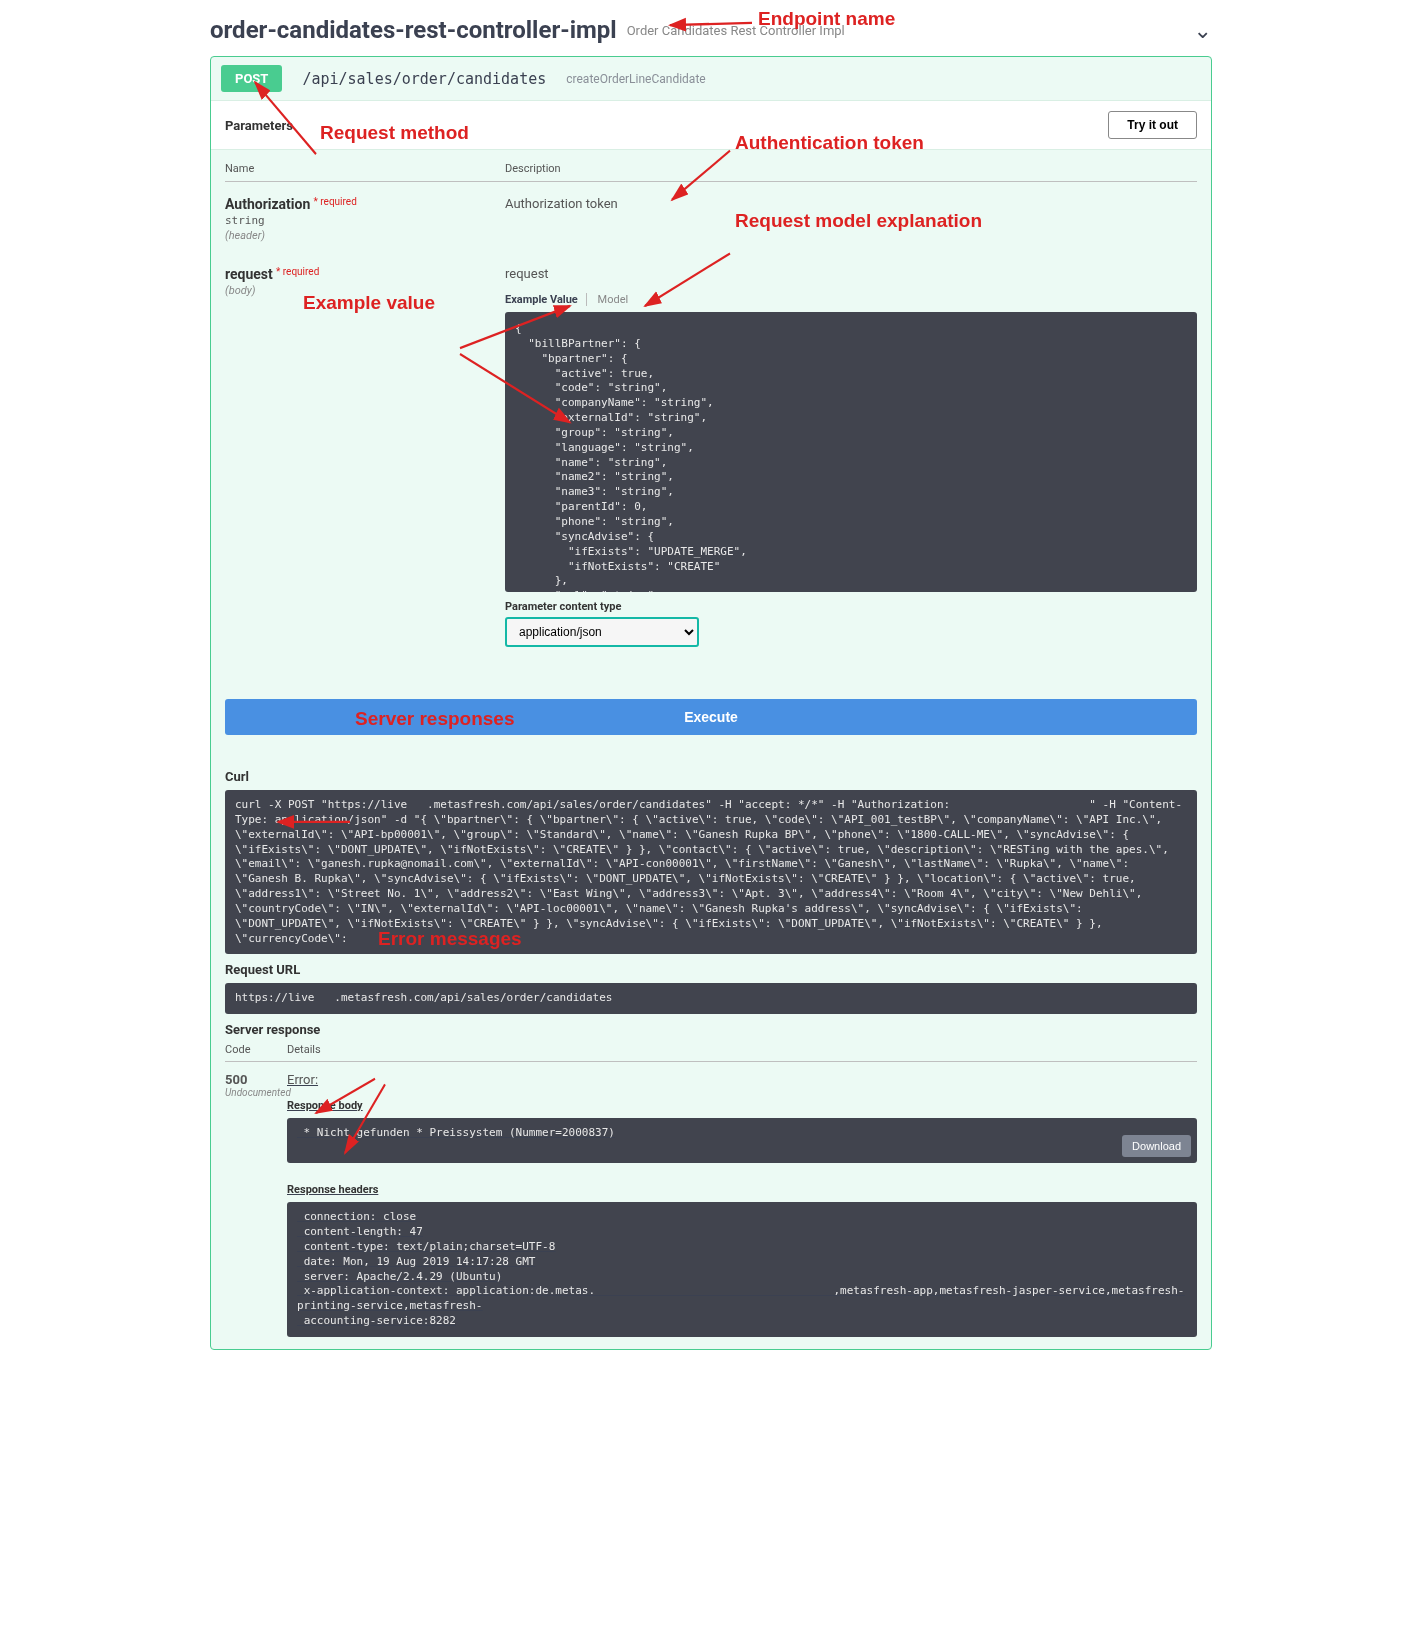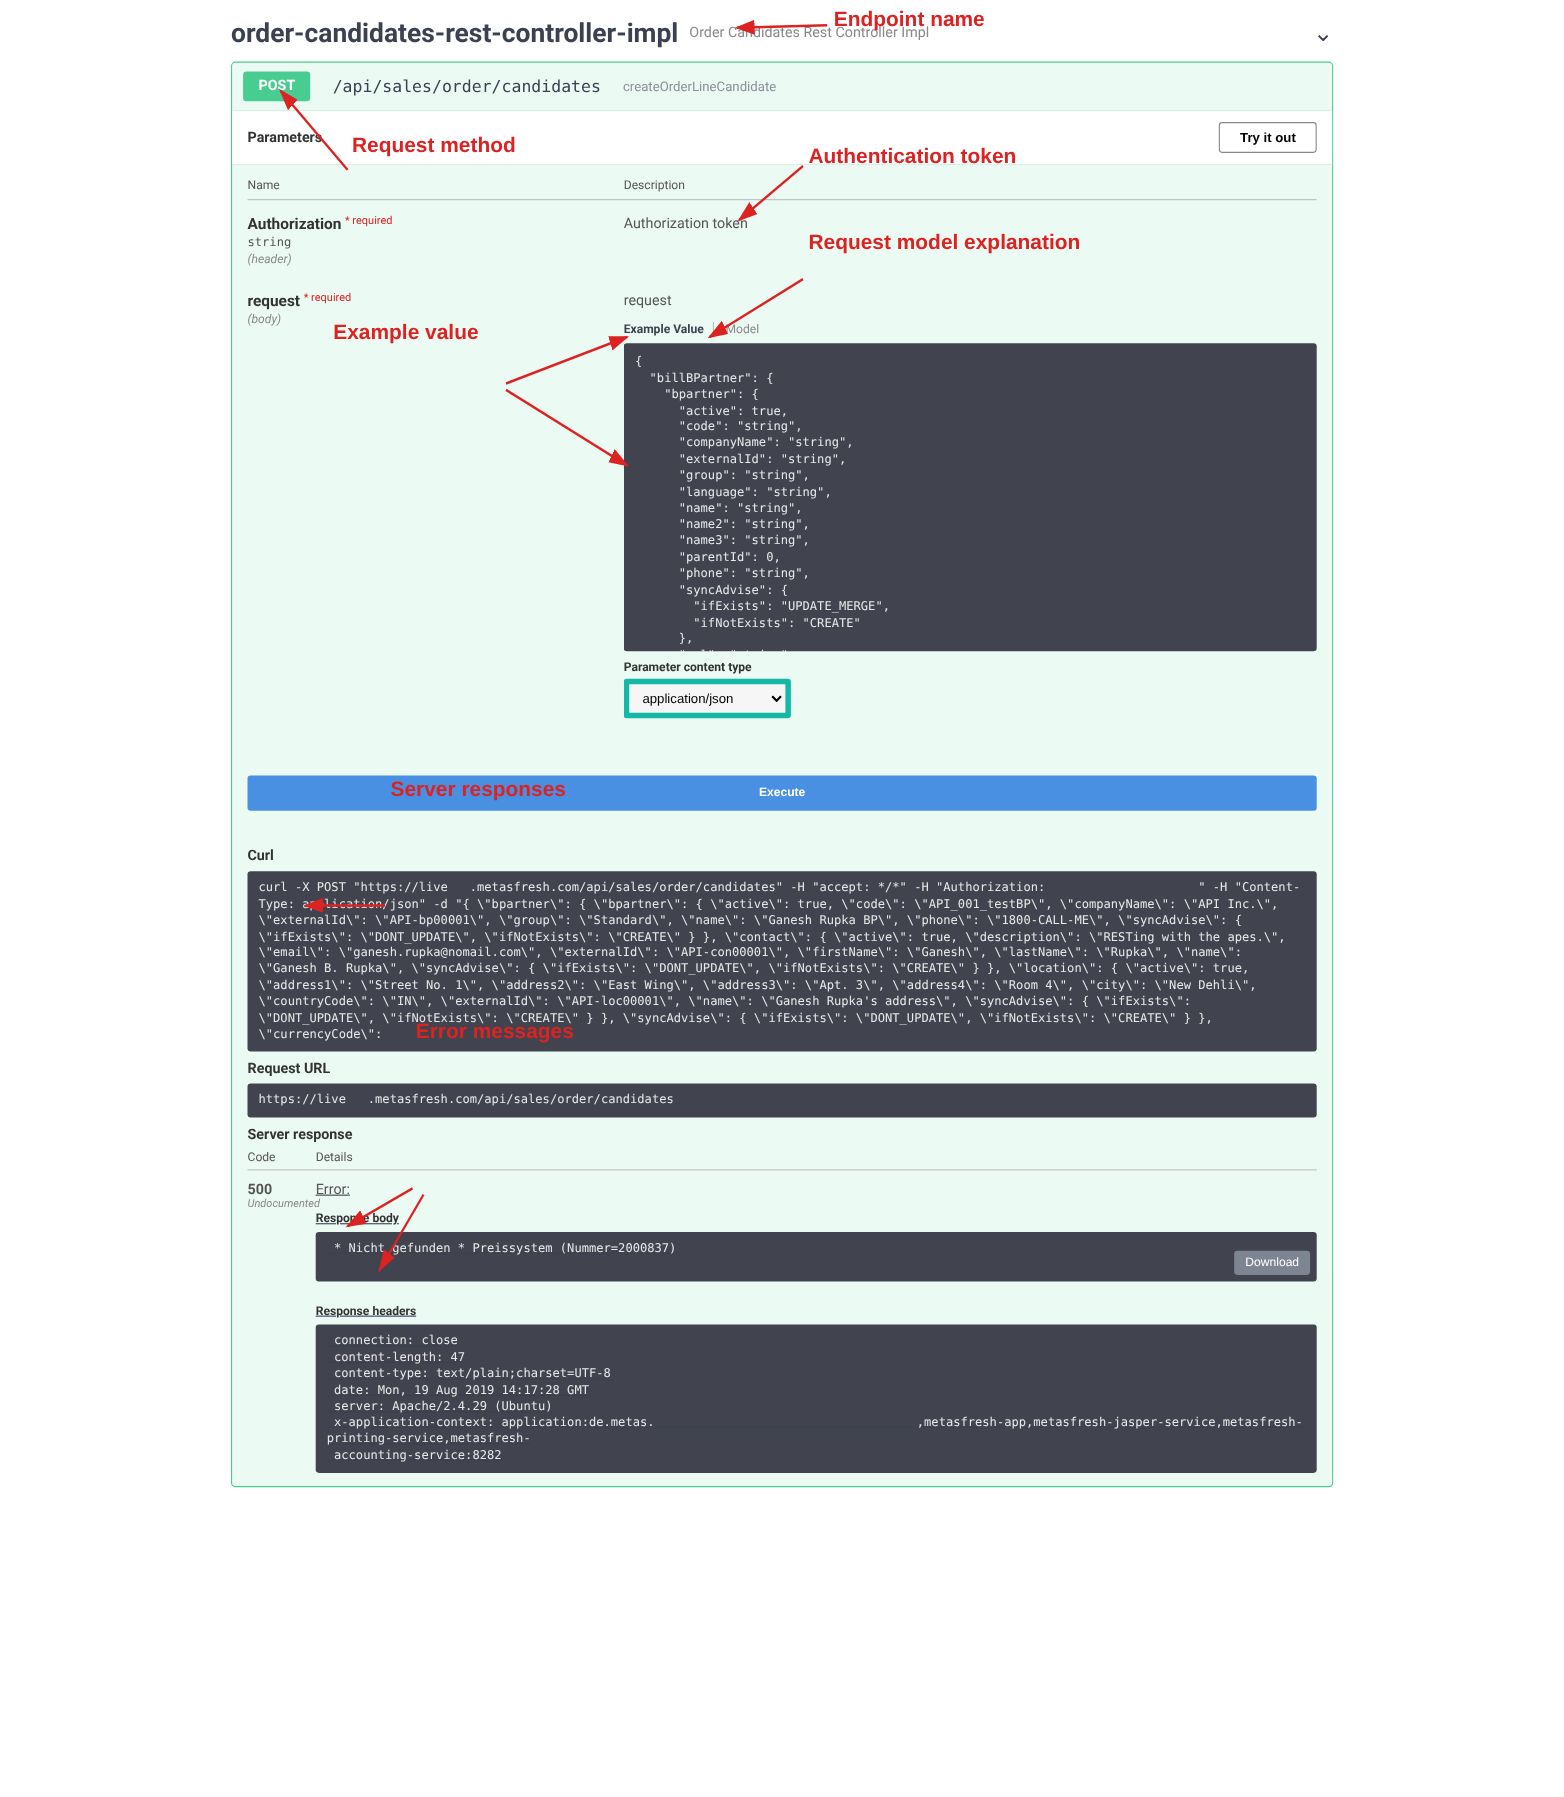--- a/index.html
+++ b/index.html
@@ -12,37 +12,37 @@
   .opblock { border: 1px solid #49cc90; border-radius: 4px; background: #ecfaf4; margin-bottom: 10px; }
   .opblock-summary { display: flex; align-items: center; padding: 8px 10px; gap: 20px; }
   .method-badge { background: #49cc90; color: #fff; font-weight: 700; font-size: 13px; padding: 6px 14px; border-radius: 3px; }
   .path { font-size: 15px; color: #3b4151; font-family: ui-monospace, Menlo, Consolas, monospace; }
   .opid { font-size: 12px; color: #8a8f98; }
   .section-bar { display: flex; align-items: center; background: #fff; padding: 10px 14px; border-top: 1px solid #d9efe4; border-bottom: 1px solid #d9efe4; }
   .section-title { font-weight: 700; color: #333; font-size: 13px; }
   .try-btn { margin-left: auto; border: 1px solid #888; background: #fff; padding: 6px 18px; font-size: 12px; font-weight: 700; border-radius: 3px; cursor: pointer; }
   .params-body { padding: 12px 14px 0 14px; }
   .param-header { display: flex; border-bottom: 1px solid #bfbfbf; padding-bottom: 6px; font-size: 11px; color: #555; }
-  .col-name { width: 342px; }
+  .col-name { width: 280px; }
   .col-desc { flex: 1; }
   .param-row { display: flex; padding: 14px 0 24px 0; }
   .param-name { font-weight: 700; font-size: 14px; color: #333; }
   .required { color: #d22; font-size: 10px; font-weight: 400; vertical-align: top; }
   .required::before { content: "* "; }
   .param-type { font-size: 11px; color: #555; font-family: ui-monospace, Menlo, Consolas, monospace; margin-top: 2px; }
   .param-in { font-size: 11px; color: #888; font-style: italic; margin-top: 2px; }
   .param-desc { font-size: 13px; color: #555; }
   .tabs { margin-top: 12px; font-size: 11px; }
   .tab-active { font-weight: 700; color: #3b4151; padding-right: 8px; border-right: 1px solid #bbb; }
   .tab-inactive { color: #888; padding-left: 8px; cursor: pointer; }
   .code-box { background: #41444e; color: #e8e8e8; font-family: ui-monospace, Menlo, Consolas, monospace; font-size: 11px; line-height: 1.35; padding: 10px; border-radius: 3px; margin-top: 6px; white-space: pre; overflow: auto; max-height: 280px; }
   .code-box-tall { max-height: none; padding: 8px 10px; }
   .pct { font-size: 11px; font-weight: 700; color: #333; margin-top: 8px; }
-  .select { border: 5px solid #14b8a6; border-radius: 3px; padding: 5px 8px; font-size: 12px; background: #f6f6f6; margin-top: 4px; width: 152px; }
-  .execute-btn { width: calc(100% - 28px); margin: 28px 14px 14px 14px; background: #4990e2; color: #fff; border: none; padding: 10px; font-size: 11px; font-weight: 700; border-radius: 3px; cursor: pointer; }
+  .select { border: 2px solid #14b8a6; border-radius: 3px; padding: 5px 8px; font-size: 12px; background: #f6f6f6; margin-top: 4px; width: 194px; }
+  .execute-btn { width: calc(100% - 28px); margin: 28px 14px 14px 14px; background: #4990e2; color: #fff; border: none; padding: 10px; font-size: 14px; font-weight: 700; border-radius: 3px; cursor: pointer; }
   .responses-bar { display: flex; align-items: center; background: #fff; padding: 10px 14px; border-top: 1px solid #d9efe4; }
   .resp-ct-label { margin-left: auto; margin-right: 8px; font-size: 11px; font-weight: 700; }
   .resp-ct-select { border: 2px solid #41444e; border-radius: 3px; padding: 4px 8px; font-size: 12px; width: 155px; }
   .resp-body { padding: 12px 14px; }
   .sub-title { font-size: 13px; font-weight: 700; color: #333; margin: 8px 0 6px 0; }
   .sub-title-sm { font-size: 11px; font-weight: 700; color: #333; margin: 12px 0 4px 0; }
   .err-header { display: flex; border-bottom: 1px solid #bfbfbf; padding-bottom: 5px; font-size: 11px; color: #555; margin-top: 6px; }
   .err-row { display: flex; padding-top: 10px; }
   .code-cell { width: 62px; }
   .code-val { font-size: 13px; font-weight: 700; color: #555; }

